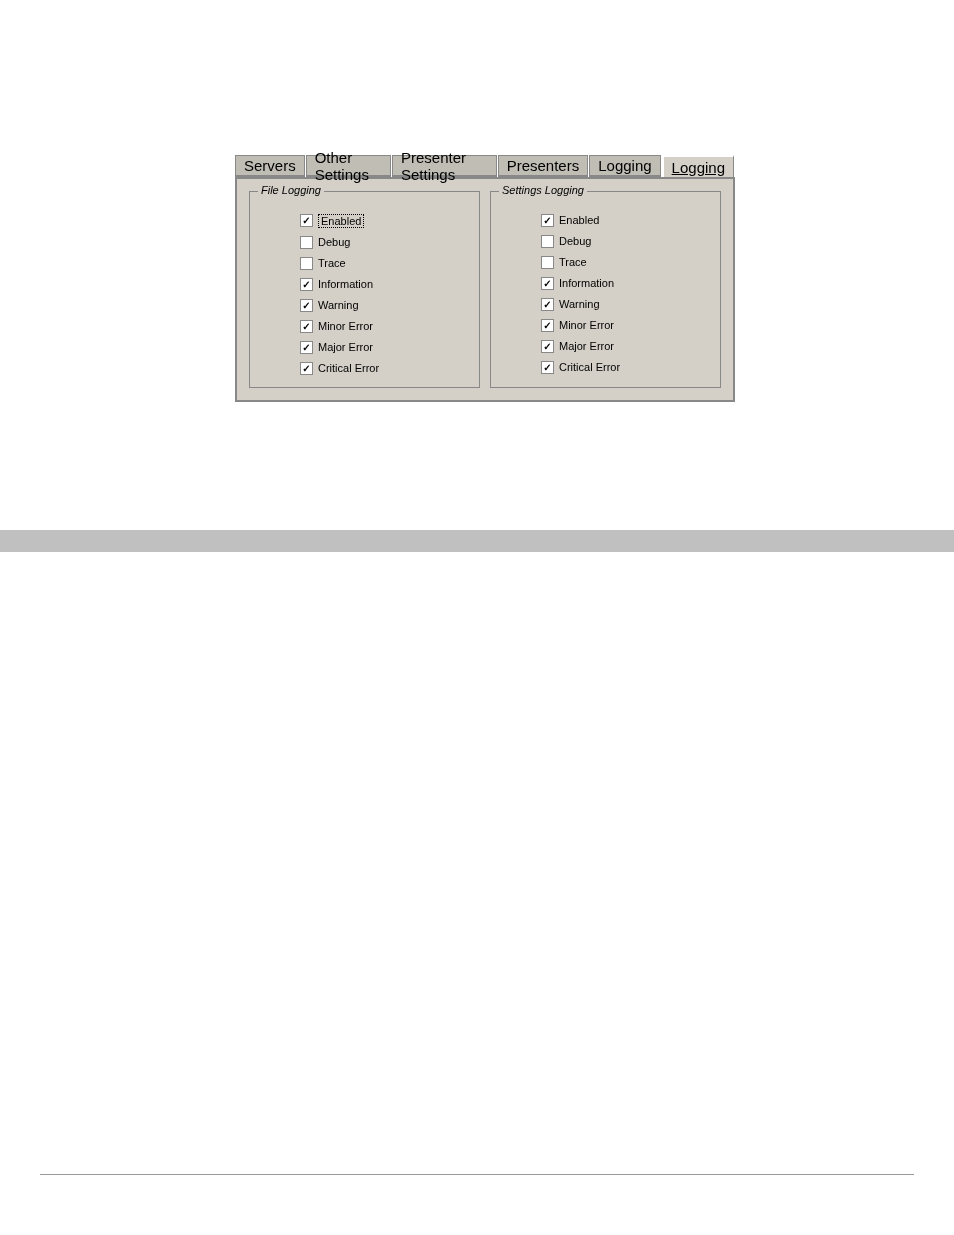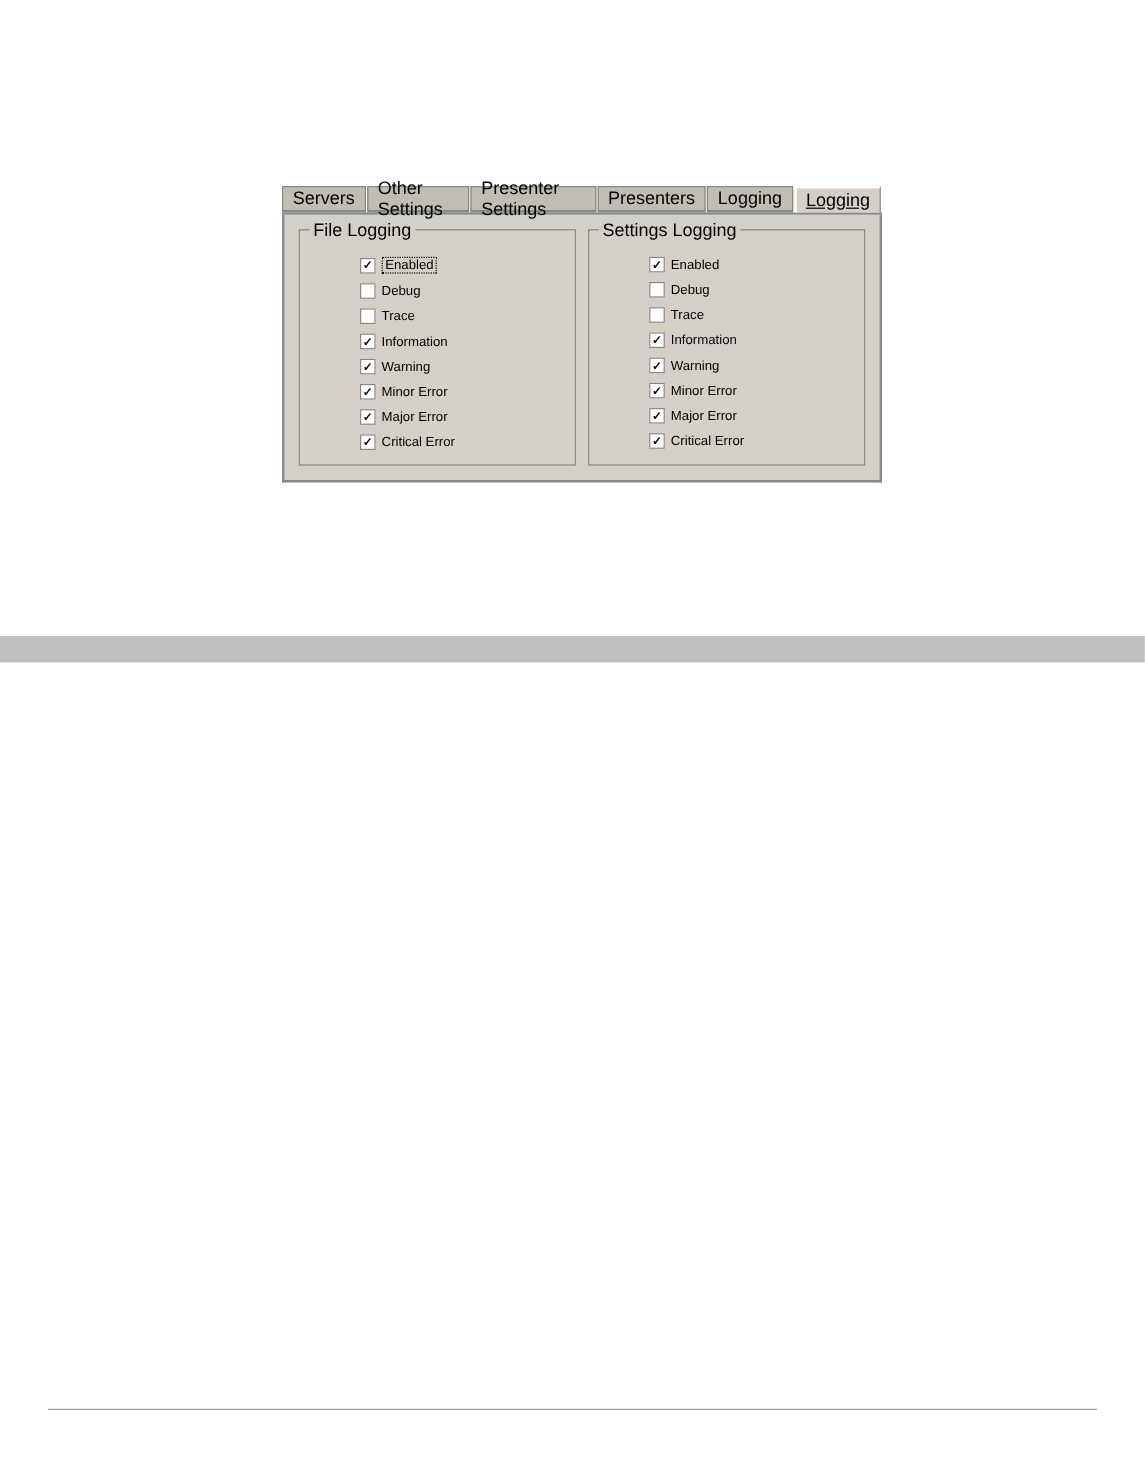--- a/index.html
+++ b/index.html
@@ -106,26 +106,26 @@
       padding: 8px 10px 12px 10px;
       position: relative;
     }
 
     .section-title {
       position: absolute;
       top: -8px;
       left: 8px;
       background: #d4d0c8;
       padding: 0 3px;
-      font-size: 15px;
+      font-size: 11px;
+      font-style: italic;
     }
 
     .checkbox-row {
       display: flex;
-      align-items: center;
       margin-top: 8px;
       gap: 5px;
       padding-left: 40px;
     }
 
     .checkbox-row.top-row {
       margin-top: 14px;
       margin-bottom: 8px;
     }
 

